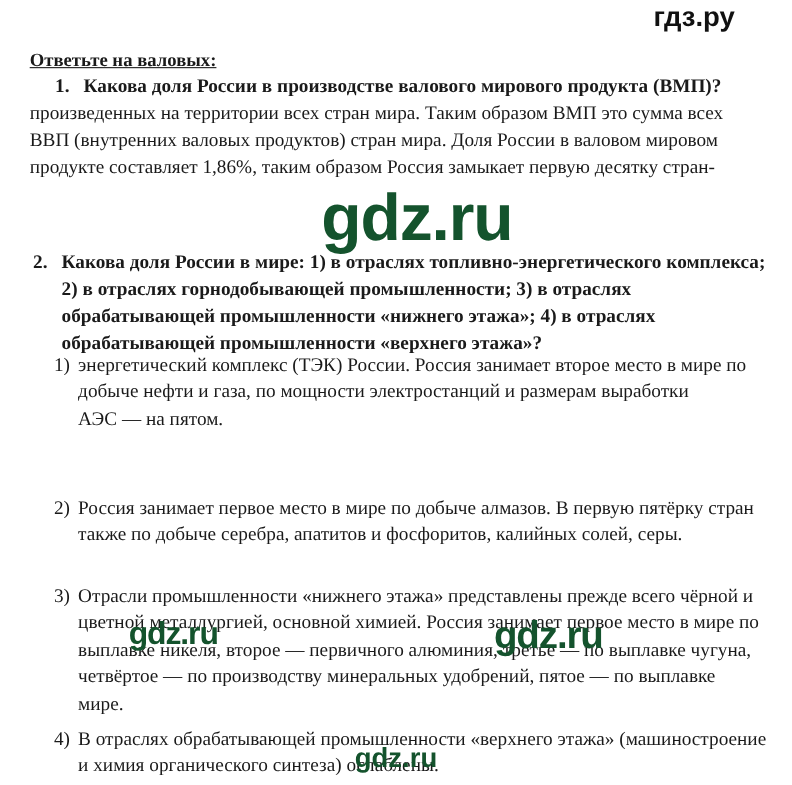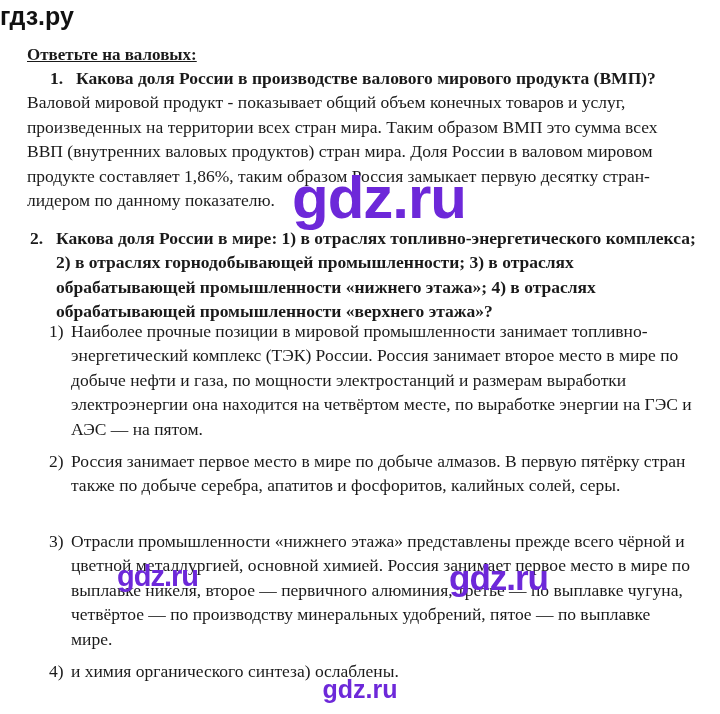--- a/index.html
+++ b/index.html
@@ -1,79 +1,75 @@
 <!DOCTYPE html>
 <html><head>
 <meta charset="utf-8">
 <style>
   html, body { margin: 0; padding: 0; background: #ffffff; }
   body { width: 720px; height: 714px; position: relative; overflow: hidden;
          font-family: "Liberation Serif", serif; color: #1a1a1a; }
-  .site-title { position: absolute; left: 0; width: 668px; top: 2px; text-align: left;
+  .site-title { position: absolute; left: 0; width: 668px; top: 2px; text-align: right;
          font-family: "Liberation Sans", sans-serif; font-weight: bold; font-size: 25px; color: #111; }
   .page { position: absolute; left: 27px; top: 44px; width: 680px; }
   .heading { position: absolute; left: 0; top: 0; font-weight: bold; font-size: 17px;
          text-decoration: underline; line-height: 22px; }
   .q1 { position: absolute; left: 23px; top: 22px; font-weight: bold; font-size: 17.5px; line-height: 24px; white-space: nowrap; }
   .q1 .num { display: inline-block; width: 26px; }
   .p1 { position: absolute; left: 0; top: 46px; width: 690px; font-size: 17.5px; line-height: 24.6px; }
   .p1 .line { display: block; white-space: nowrap; }
   .q2 { position: absolute; left: 3px; top: 182px; font-weight: bold; font-size: 17.5px; line-height: 24.3px; width: 700px; }
   .q2 .num { position: absolute; left: 0; top: 0; }
   .q2 .text { margin-left: 26px; display: block; }
   .q2 .line { display: block; white-space: nowrap; }
   .answers { position: absolute; left: 22px; top: 275px; width: 680px; }
   .ans { position: absolute; left: 0; font-size: 17.5px; line-height: 24.4px; }
   .ans .num { position: absolute; left: 0; top: 0; }
   .ans .body { margin-left: 22px; display: block; }
   .ans .line { display: block; white-space: nowrap; }
-  .wm { position: absolute; font-family: "Liberation Sans", sans-serif; font-weight: bold; color: #6d28d9; letter-spacing: -1px; }
+  .wm { position: absolute; font-family: "Liberation Sans", sans-serif; font-weight: bold; color: #14532d; letter-spacing: -1px; }
   .wm-big { left: 292px; top: 166px; font-size: 60px; line-height: 64px; }
   .wm-a { left: 117px; top: 560px; font-size: 29px; line-height: 32px; }
   .wm-b { left: 449px; top: 558px; font-size: 35px; line-height: 40px; }
   .wm-bottom { left: 0; width: 720px; text-align: center; top: 674px; font-size: 25px; line-height: 30px; letter-spacing: 0; }
 </style>
 </head>
 <body>
 
 <div class="site-title">гдз.ру</div>
 
 <div class="page">
   <div class="heading">Ответьте на валовых:</div>
 
   <div class="q1">
     <span class="num">1.</span><span>Какова доля России в производстве валового мирового продукта (ВМП)?</span>
   </div>
 
   <div class="p1">
-    <span class="line">Валовой мировой продукт - показывает общий объем конечных товаров и услуг,</span>
     <span class="line">произведенных на территории всех стран мира. Таким образом ВМП это сумма всех</span>
     <span class="line">ВВП (внутренних валовых продуктов) стран мира. Доля России в валовом мировом</span>
     <span class="line">продукте составляет 1,86%, таким образом Россия замыкает первую десятку стран-</span>
-    <span class="line">лидером по данному показателю.</span>
   </div>
 
   <div class="q2">
     <span class="num">2.</span>
     <span class="text">
       <span class="line">Какова доля России в мире: 1) в отраслях топливно-энергетического комплекса;</span>
       <span class="line">2) в отраслях горнодобывающей промышленности; 3) в отраслях</span>
       <span class="line">обрабатывающей промышленности «нижнего этажа»; 4) в отраслях</span>
       <span class="line">обрабатывающей промышленности «верхнего этажа»?</span>
     </span>
   </div>
 
   <div class="answers">
     <div class="ans" style="top:0px;">
       <span class="num">1)</span>
       <span class="body">
-        <span class="line">Наиболее прочные позиции в мировой промышленности занимает топливно-</span>
         <span class="line">энергетический комплекс (ТЭК) России. Россия занимает второе место в мире по</span>
         <span class="line">добыче нефти и газа, по мощности электростанций и размерам выработки</span>
-        <span class="line">электроэнергии она находится на четвёртом месте, по выработке энергии на ГЭС и</span>
         <span class="line">АЭС — на пятом.</span>
       </span>
     </div>
     <div class="ans" style="top:130px;">
       <span class="num">2)</span>
       <span class="body">
         <span class="line">Россия занимает первое место в мире по добыче алмазов. В первую пятёрку стран</span>
         <span class="line">также по добыче серебра, апатитов и фосфоритов, калийных солей, серы.</span>
       </span>
     </div>
@@ -83,20 +79,21 @@
         <span class="line">Отрасли промышленности «нижнего этажа» представлены прежде всего чёрной и</span>
         <span class="line">цветной металлургией, основной химией. Россия занимает первое место в мире по</span>
         <span class="line">выплавке никеля, второе — первичного алюминия, третье — по выплавке чугуна,</span>
         <span class="line">четвёртое — по производству минеральных удобрений, пятое — по выплавке</span>
         <span class="line">мире.</span>
       </span>
     </div>
     <div class="ans" style="top:340px;">
       <span class="num">4)</span>
       <span class="body">
+        <span class="line">В отраслях обрабатывающей промышленности «верхнего этажа» (машиностроение</span>
         <span class="line">и химия органического синтеза) ослаблены.</span>
       </span>
     </div>
   </div>
 </div>
 
 <div class="wm wm-big">gdz.ru</div>
 <div class="wm wm-a">gdz.ru</div>
 <div class="wm wm-b">gdz.ru</div>
 <div class="wm wm-bottom">gdz.ru</div>

